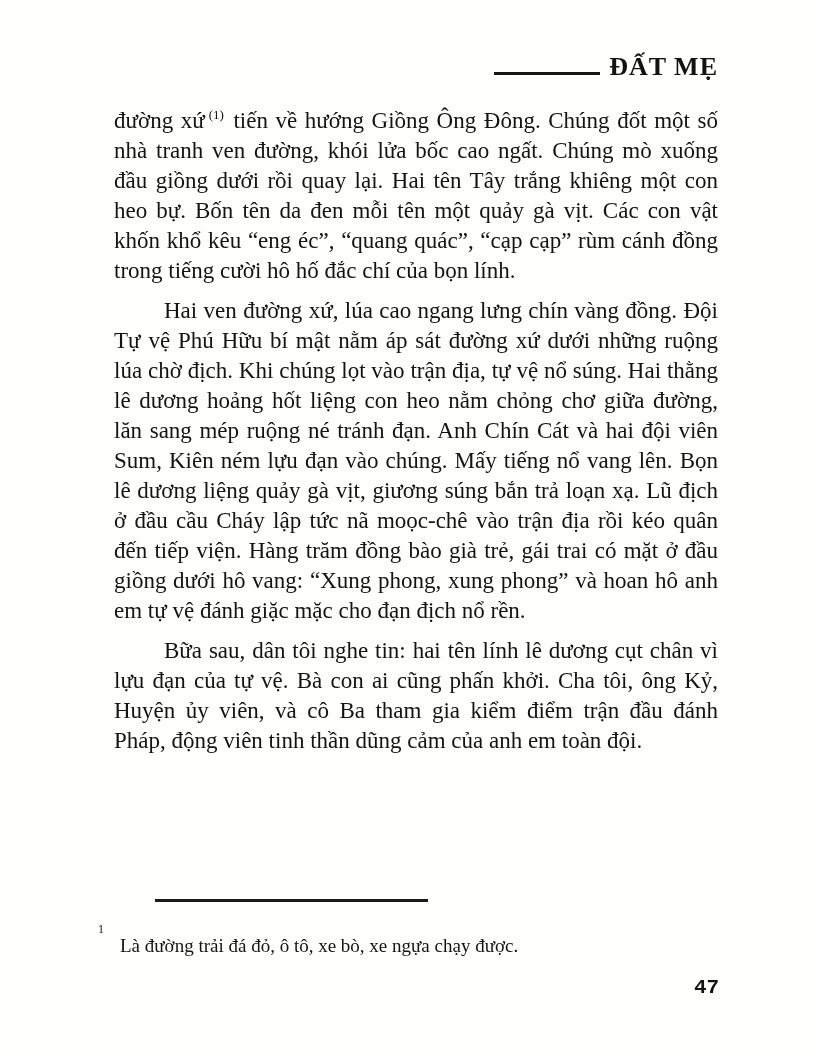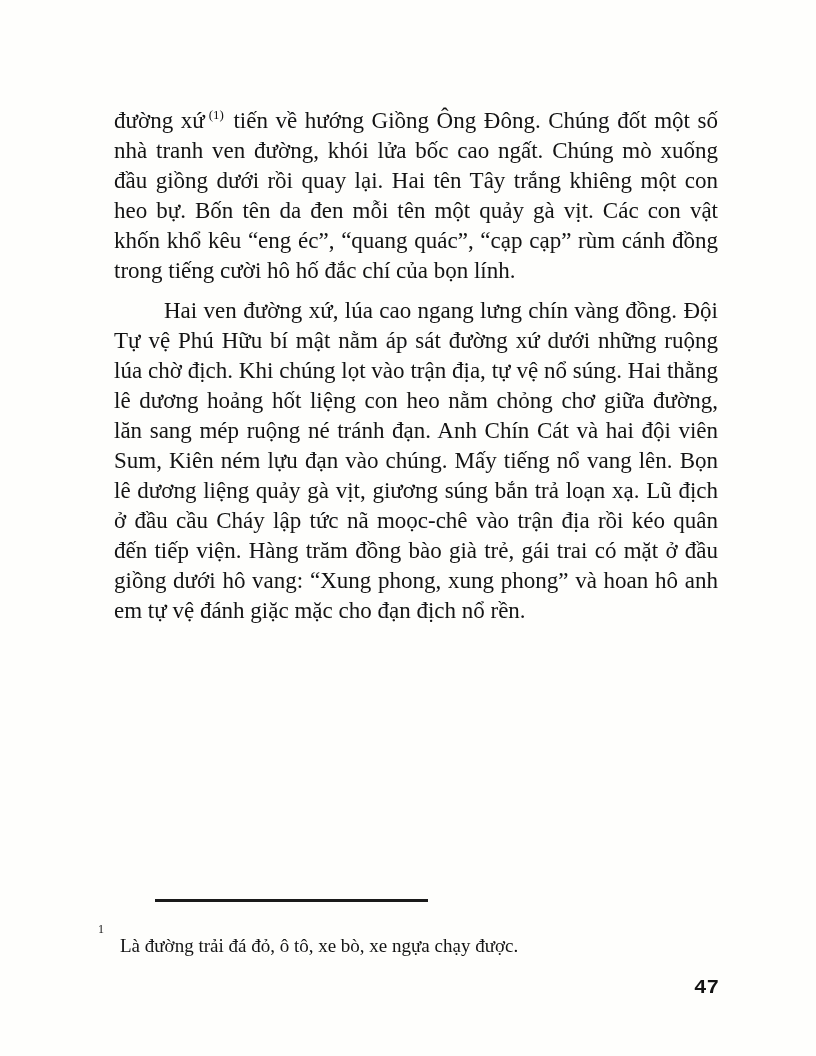--- a/index.html
+++ b/index.html
@@ -92,26 +92,31 @@
     font-family: Liberation Mono, monospace;
     font-size: 21px;
     font-weight: 700;
   }
 </style>
 </head>
 <body>
 
 <div class="page">
 
+  <header class="running-header">
+    <span class="header-rule"></span>
+    <span class="header-title">ĐẤT MẸ</span>
+  </header>
 
   <main class="body-text">
     <p class="para"><span>đường xứ</span><sup class="fn-ref">(1)</sup><span> tiến về hướng Giồng Ông Đông. Chúng đốt một số nhà tranh ven đường, khói lửa bốc cao ngất. Chúng mò xuống đầu giồng dưới rồi quay lại. Hai tên Tây trắng khiêng một con heo bự. Bốn tên da đen mỗi tên một quảy gà vịt. Các con vật khốn khổ kêu “eng éc”, “quang quác”, “cạp cạp” rùm cánh đồng trong tiếng cười hô hố đắc chí của bọn lính.</span></p>
 
     <p class="para indent">Hai ven đường xứ, lúa cao ngang lưng chín vàng đồng. Đội Tự vệ Phú Hữu bí mật nằm áp sát đường xứ dưới những ruộng lúa chờ địch. Khi chúng lọt vào trận địa, tự vệ nổ súng. Hai thằng lê dương hoảng hốt liệng con heo nằm chỏng chơ giữa đường, lăn sang mép ruộng né tránh đạn. Anh Chín Cát và hai đội viên Sum, Kiên ném lựu đạn vào chúng. Mấy tiếng nổ vang lên. Bọn lê dương liệng quảy gà vịt, giương súng bắn trả loạn xạ. Lũ địch ở đầu cầu Cháy lập tức nã moọc-chê vào trận địa rồi kéo quân đến tiếp viện. Hàng trăm đồng bào già trẻ, gái trai có mặt ở đầu giồng dưới hô vang: “Xung phong, xung phong” và hoan hô anh em tự vệ đánh giặc mặc cho đạn địch nổ rền.</p>
 
+    <p class="para indent">Bữa sau, dân tôi nghe tin: hai tên lính lê dương cụt chân vì lựu đạn của tự vệ. Bà con ai cũng phấn khởi. Cha tôi, ông Kỷ, Huyện ủy viên, và cô Ba tham gia kiểm điểm trận đầu đánh Pháp, động viên tinh thần dũng cảm của anh em toàn đội.</p>
   </main>
 
   <div class="footnote-rule"></div>
 
   <div class="footnote">
     <sup class="fn-marker">1</sup>
     <span class="fn-text">Là đường trải đá đỏ, ô tô, xe bò, xe ngựa chạy được.</span>
   </div>
 
   <div class="page-number">47</div>

